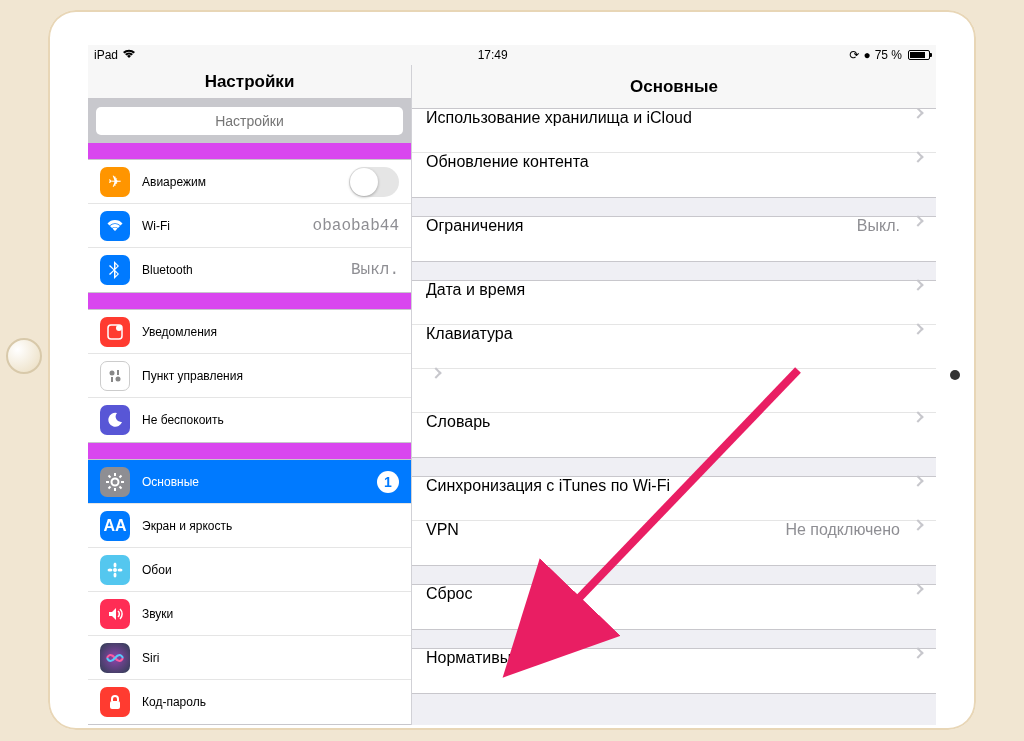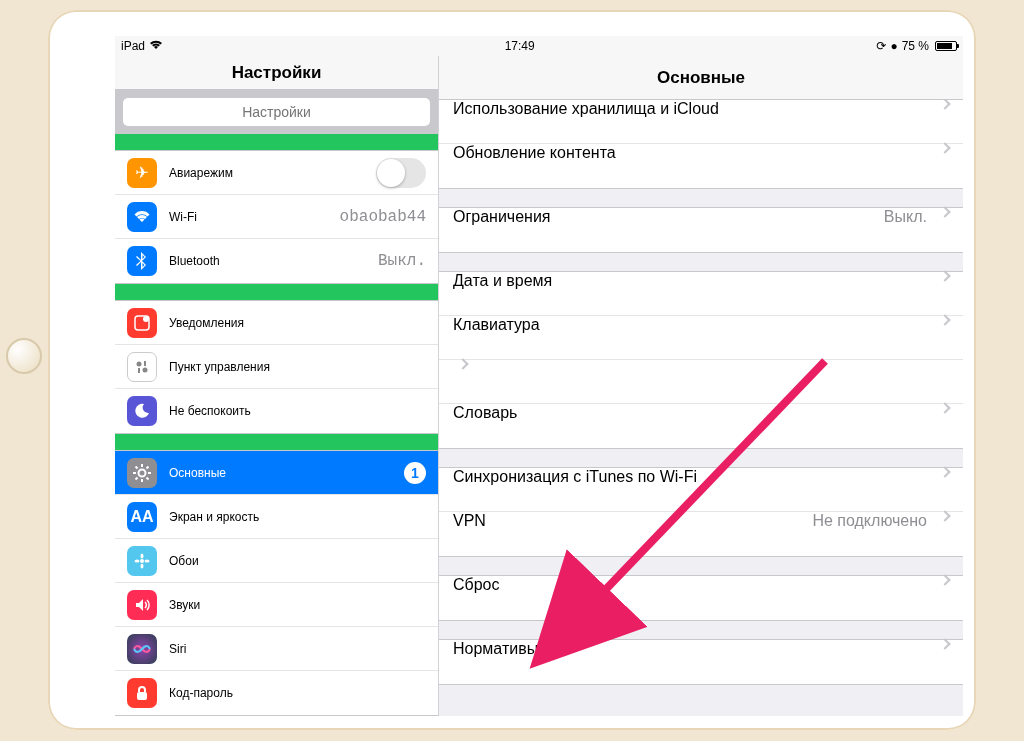--- a/index.html
+++ b/index.html
@@ -17,27 +17,26 @@
     left: 48px;
     width: 928px;
     height: 720px;
     background: #fff;
     border-radius: 28px;
     box-shadow: 0 0 0 2px #e8d6b6 inset;
     overflow: hidden;
   }
   .screen {
     position: absolute;
-    top: 26px;
+    top: 35px;
     left: 40px;
     width: 848px;
     height: 680px;
     background: #efeff4;
     overflow: hidden;
-    margin-left: 27px;
   }
   .home-button {
     position: absolute;
     top: 338px;
     left: 6px;
     width: 36px;
     height: 36px;
     border: 2px solid #d8c9aa;
     border-radius: 50%;
     background: radial-gradient(circle at 30% 30%, #fff, #eadcbe);
@@ -89,21 +88,21 @@
     height: 6px;
     background: #000;
     width: 75%;
   }
   .columns {
     display: flex;
     height: calc(100% - 20px);
   }
   .sidebar {
     width: 324px;
-    background: #22c55e;
+    background: #d946ef;
     border-right: 1px solid #d1d1d6;
     display: flex;
     flex-direction: column;
   }
   .header {
     height: 44px;
     display: flex;
     align-items: center;
     justify-content: center;
     background: #f7f7f7;

